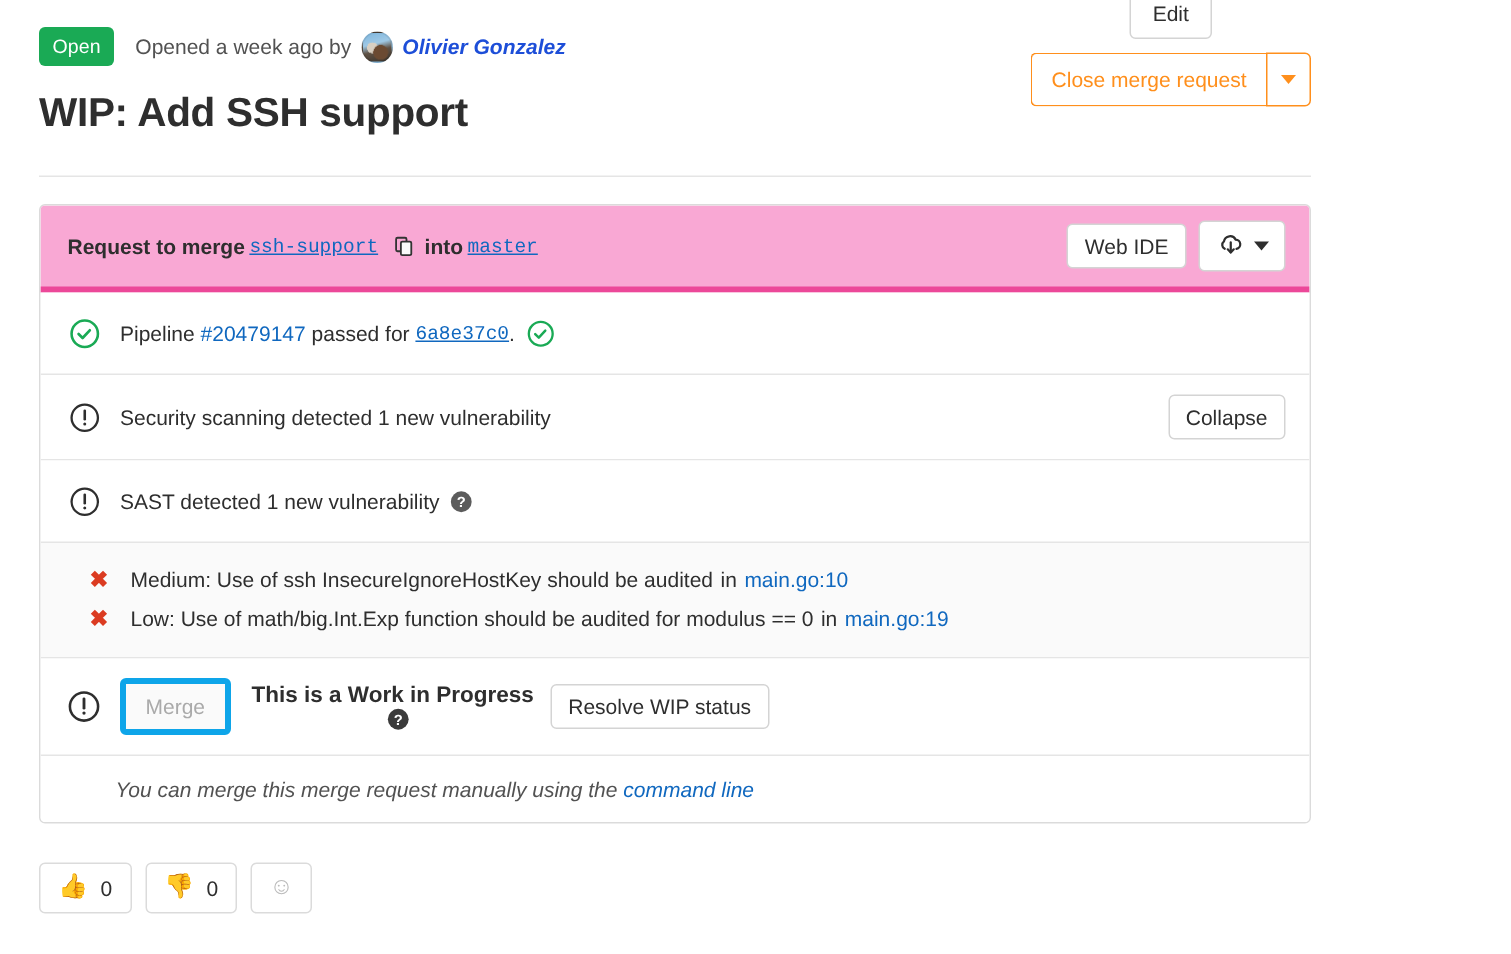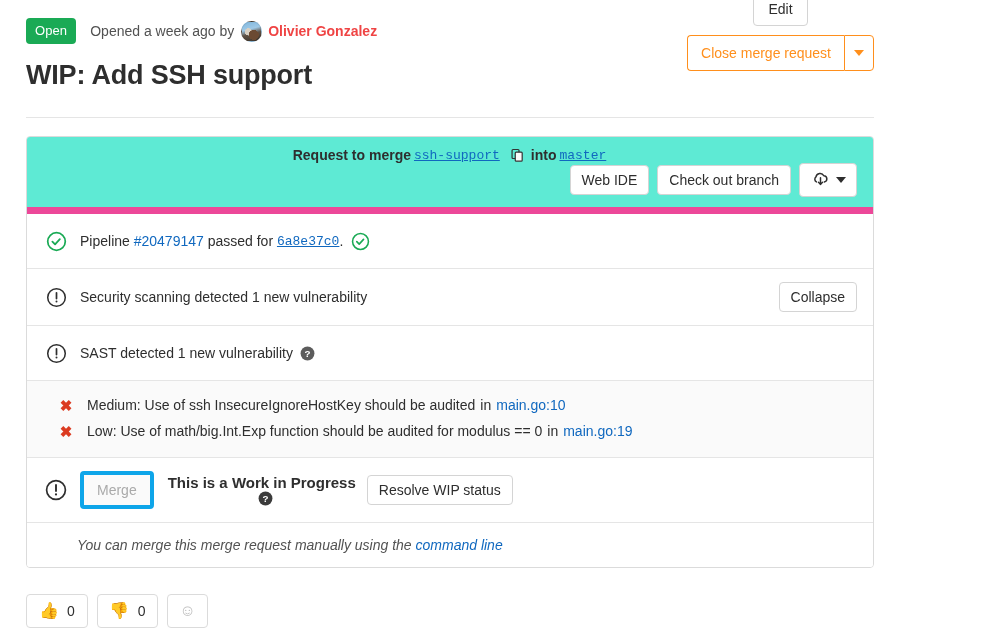--- a/index.html
+++ b/index.html
@@ -46,21 +46,21 @@
     width: 21px; height: 21px;
     border-radius: 50%;
     margin: 0 6px 0 7px;
     background:
       radial-gradient(circle at 62% 68%, #6b4a32 0 28%, rgba(0,0,0,0) 29%),
       radial-gradient(circle at 33% 52%, #d8cfc2 0 22%, rgba(0,0,0,0) 23%),
       linear-gradient(165deg, #7fb6dd 0%, #9fc9e6 38%, #5f5144 60%, #3b342c 100%);
     flex: 0 0 auto;
     border: 1px solid rgba(0,0,0,.08);
   }
-  .author-name { font-weight: bold; color: #ef4444; }
+  .author-name { font-weight: bold; color: #1d4ed8; font-style: italic; }
 
   .top-actions {
     margin-left: auto;
     display: flex;
     align-items: center;
     gap: 9px;
     flex-direction: column;
   }
   .btn {
     font-family: "Liberation Sans", sans-serif;
@@ -123,27 +123,26 @@
 
   
   .widget {
     margin: 18px 26px 0 26px;
     border: 1px solid #dbdbdb;
     border-radius: 4px;
     background: #fff;
     overflow: hidden;
   }
   .widget-header {
-    background: #5eead4;
-    border-bottom: 7px solid #ec4899;
+    background: #f9a8d4;
+    border-bottom: 4px solid #ec4899;
     display: flex;
     align-items: center;
     padding: 10px 16px 10px 18px;
     min-height: 47px;
-    flex-direction: column;
   }
   .merge-text {
     font-size: 14px;
     font-weight: bold;
     color: #2e2e2e;
     display: flex;
     align-items: center;
     white-space: nowrap;
   }
   .mono-link {
@@ -327,21 +326,20 @@
             <rect x="2.2" y="1.6" width="7.4" height="9.6" rx="1"></rect>
             <rect x="5.6" y="4.4" width="7.4" height="9.6" rx="1" fill="#fafafa"></rect>
           </svg>
         </span>
         <span>into</span>
         <a class="mono-link" href="#">master</a>
       </div>
 
       <div class="header-actions">
         <button class="btn btn-sm">Web IDE</button>
-        <button class="btn btn-sm">Check out branch</button>
         <button class="btn-icon-split">
           <span>
             <svg width="17" height="17" viewBox="0 0 16 16" fill="none" stroke="#2e2e2e" stroke-width="1.4" stroke-linecap="round" stroke-linejoin="round">
               <path d="M11.6 11.2a2.9 2.9 0 0 0-.5-5.75 3.9 3.9 0 0 0-7.35 1.1A2.75 2.75 0 0 0 4.2 11.2"></path>
               <path d="M8 7.2v6.2"></path>
               <path d="M6.1 11.5 8 13.5l1.9-2"></path>
             </svg>
           </span>
           <span class="caret"></span>
         </button>

